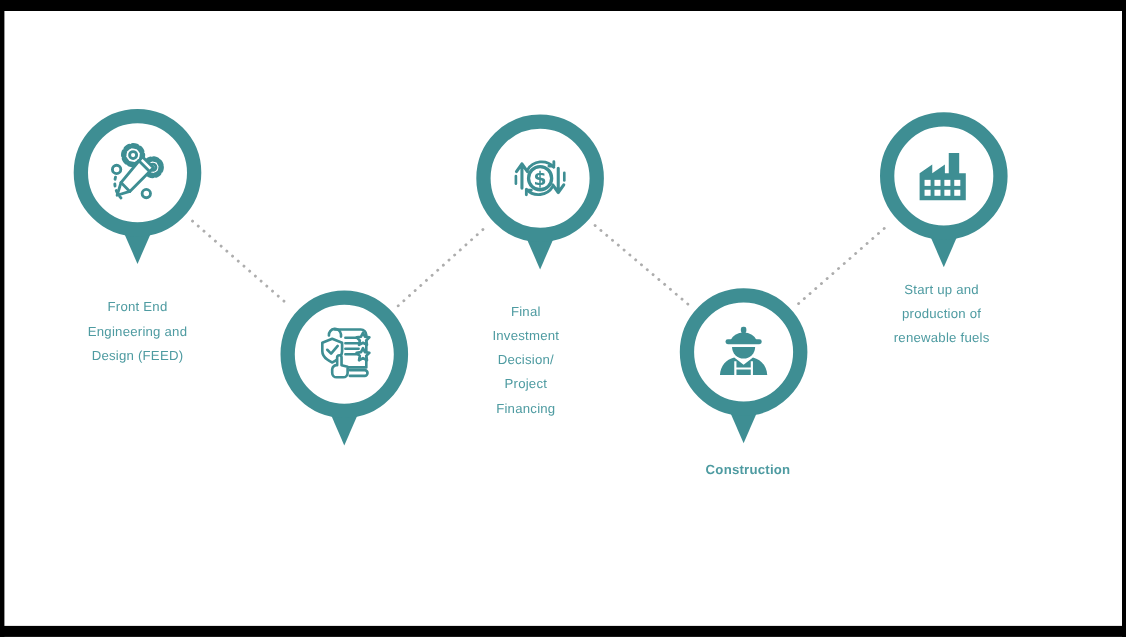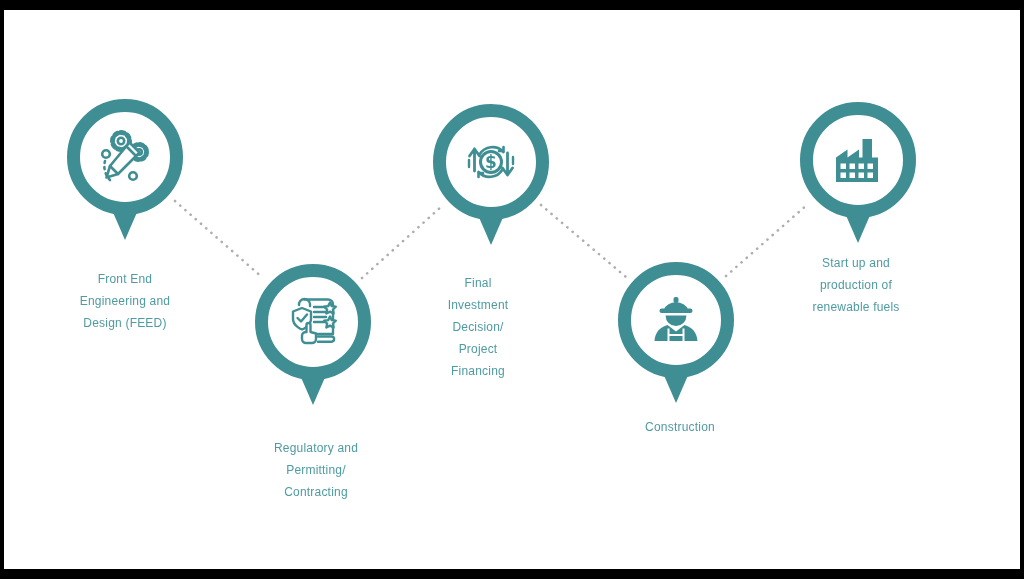--- a/index.html
+++ b/index.html
@@ -28,21 +28,21 @@
               background:#fff;display:flex;align-items:center;justify-content:center;}
   .pin-circle svg{width:64px;height:64px;}
 
   .p1{left:67px;top:99px;}  .p2{left:255px;top:264px;} .p3{left:433px;top:104px;}
   .p4{left:618px;top:262px;} .p5{left:800px;top:102px;}
 
   
   .label{position:absolute;width:230px;text-align:center;white-space:pre-line;
          color:#4E9BA1;font-size:12px;line-height:22px;letter-spacing:.2px;z-index:2;}
   .t1{left:10px;top:268px;}  .t2{left:201px;top:437px;} .t3{left:363px;top:272px;}
-  .t4{left:565px;top:416px;} .t5{left:741px;top:252px;}
+  .t4{left:565px;top:416px;font-weight:bold;} .t5{left:741px;top:252px;}
 </style>
 </head>
 <body>
 
 <div class="stage">
 
   <svg class="connectors" width="1024" height="579">
     <g stroke="#ADADAD" stroke-width="2.6" stroke-linecap="round" stroke-dasharray="0.1 6.8" fill="none">
       <line x1="175" y1="201" x2="263" y2="278"></line>
       <line x1="362" y1="278" x2="442" y2="206"></line>
@@ -84,23 +84,20 @@
           <path fill="#fff" d="M49 12.5 l1.8 3.6 4 .6 -2.9 2.8 .7 4 -3.6 -1.9 -3.6 1.9 .7 -4 -2.9 -2.8 4 -.6 z"></path>
           <path fill="#fff" d="M49 26.5 l1.8 3.6 4 .6 -2.9 2.8 .7 4 -3.6 -1.9 -3.6 1.9 .7 -4 -2.9 -2.8 4 -.6 z"></path>
           <path fill="#fff" d="M12 21.5 l9 -3.5 9 3.5 v7.5 c0 7 -9 10.5 -9 10.5 s-9 -3.5 -9 -10.5 z"></path>
           <path d="M16.5 28 l3.5 3.5 6 -7"></path>
           <path fill="#fff" d="M25.5 42 v-7 a2 2 0 0 1 4 0 v7 l5.5 1.5 v5.5 a4 4 0 0 1 -4 4 h-6 a4 4 0 0 1 -4 -4 v-3.5 a4 4 0 0 1 4.5 -3.5"></path>
           <path d="M37 46.5 h13.5 a2.6 2.6 0 0 1 0 5.2 H37"></path>
         </g>
       </svg>
     </div>
   </div>
-  <div class="label t2">Regulatory and
-Permitting/
-Contracting</div>
 
   <div class="pin p3">
     <div class="pin-tail"></div>
     <div class="pin-circle">
       <svg viewBox="0 0 64 64">
         <g fill="none" stroke="#3E8E93" stroke-linecap="round" stroke-linejoin="round">
           <circle cx="32" cy="32" r="10.5" stroke-width="3"></circle>
           <path stroke-width="2.6" d="M20.5 24.5 a15 15 0 0 1 24 -2.5"></path>
           <path stroke-width="2.6" d="M44.5 21 v-4 m0 4 h-4.5"></path>
           <path stroke-width="2.6" d="M43.5 39.5 a15 15 0 0 1 -24 2.5"></path>

